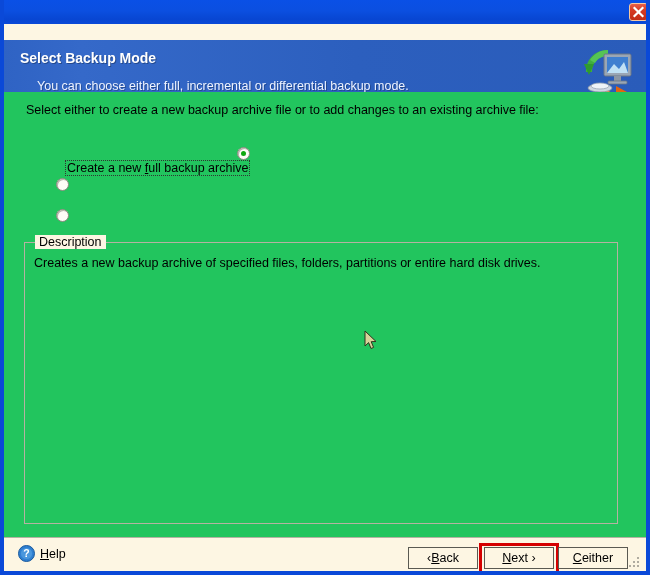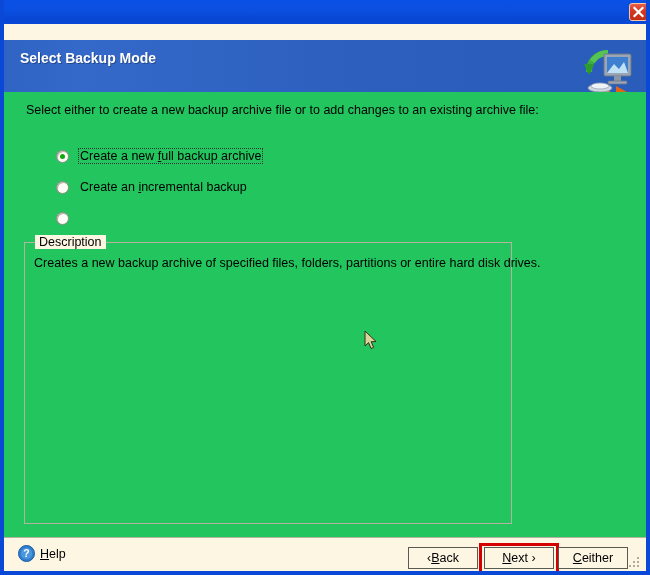--- a/index.html
+++ b/index.html
@@ -113,23 +113,24 @@
     top: 11px;
     font-size: 12.5px;
     color: #000000;
     white-space: nowrap;
   }
 
   .radio-row {
     position: absolute;
     left: 52px;
     display: flex;
-    align-items: center;
+    align-items: flex-end;
     height: 18px;
     cursor: pointer;
+    flex-direction: column;
   }
   #radio-row-0 { top: 55px; }
   #radio-row-1 { top: 86px; }
   #radio-row-2 { top: 117px; }
 
   .radio-mark {
     width: 13px;
     height: 13px;
     border-radius: 50%;
     background: #fdfdf7;
@@ -160,21 +161,21 @@
     outline: 1px dotted #333333;
     outline-offset: -1px;
   }
   .accel { text-decoration: underline; }
 
   
   #groupbox {
     position: absolute;
     left: 20px;
     top: 150px;
-    width: 488px;
+    width: 594px;
     height: 282px;
     border: 1px solid #b5b2a2;
     box-sizing: border-box;
   }
   #groupbox-legend {
     position: absolute;
     left: 10px;
     top: -8px;
     background: #fdf6e3;
     padding: 0 4px;
@@ -281,20 +282,21 @@
   <div id="titlebar">
     <div id="close-button">
       <svg width="17" height="16" viewBox="0 0 17 16" aria-hidden="true">
         <path d="M4.5 4 L12.5 12 M12.5 4 L4.5 12" stroke="#ffffff" stroke-width="2.2" stroke-linecap="square" fill="none"></path>
       </svg>
     </div>
   </div>
 
   <div id="banner">
     <div id="banner-title">Select Backup Mode</div>
+    <div id="banner-subtitle">You can choose either full, incremental or differential backup mode.</div>
     <div id="banner-icon">
       <svg width="60" height="60" viewBox="0 0 60 60" aria-hidden="true">
 
         <path d="M30 6 C16 6 8 16 8 28 L14 28 C14 19 20 12 30 12 Z" fill="#3fae3f"></path>
         <path d="M6 20 L16 20 L11 31 Z" fill="#2f9a2f"></path>
         <path d="M30 6 C22 6 16 10 12 16 L17 19 C20 14 24 12 30 12 Z" fill="#55c455"></path>
 
         <rect x="26" y="10" width="27" height="22" rx="1.5" fill="#9aa6b5" stroke="#6b7686" stroke-width="1"></rect>
         <rect x="29" y="13" width="21" height="16" fill="#3f7fd0"></rect>
         <path d="M29 29 L36 20 L41 25 L46 18 L50 29 Z" fill="#bfe0f5"></path>
@@ -315,21 +317,20 @@
 
     <div id="intro-text">Select either to create a new backup archive file or to add changes to an existing archive file:</div>
 
     <div class="radio-row" id="radio-row-0">
       <span class="radio-mark checked"></span>
       <span class="radio-label focused"><span>Create a new </span><span class="accel">f</span><span>ull backup archive</span></span>
     </div>
 
     <div class="radio-row" id="radio-row-1">
       <span class="radio-mark"></span>
-      <span class="radio-label"><span>Create an </span><span class="accel">i</span><span>ncremental backup</span></span>
     </div>
 
     <div class="radio-row" id="radio-row-2">
       <span class="radio-mark"></span>
     </div>
 
     <div id="groupbox">
       <span id="groupbox-legend">Description</span>
       <div id="groupbox-body">Creates a new backup archive of specified files, folders, partitions or entire hard disk drives.</div>
     </div>

